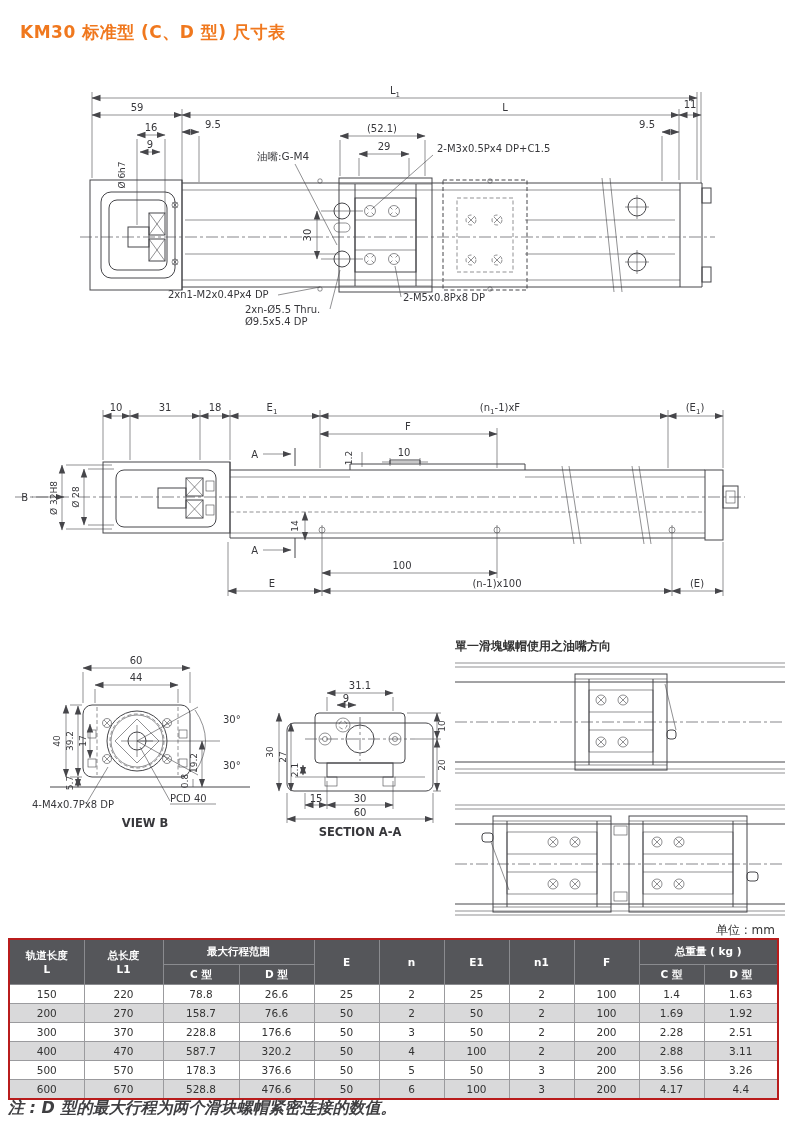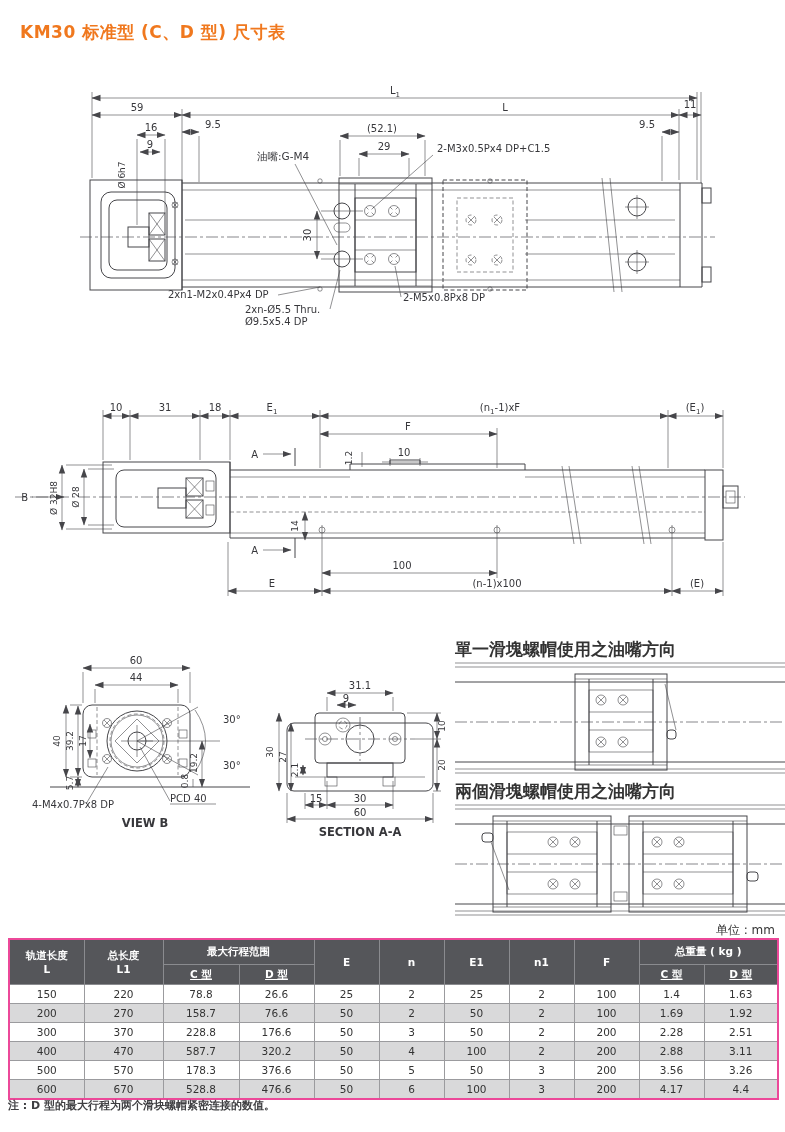--- a/index.html
+++ b/index.html
@@ -10,31 +10,31 @@
   .abs{position:absolute;}
   svg{display:block;}
   svg .ln{stroke:#46464a;stroke-width:1;fill:none;}
   svg .th{stroke:#46464a;stroke-width:0.6;fill:none;}
   svg .dsh{stroke-dasharray:4 2.5;}
   svg .cl{stroke:#55555a;stroke-width:0.7;fill:none;stroke-dasharray:12 3 3 3;}
   svg text{font-family:"DejaVu Sans","Liberation Sans",sans-serif;font-size:10px;fill:#37373b;}
   svg text.sm{font-size:9px;}
   svg text.cj{font-size:10.5px;}
   svg text.ttl{font-size:11.5px;font-weight:bold;}
-  .oil-caption{position:absolute;width:330px;font-size:17px;font-weight:bold;color:#333;}
+  .oil-caption{position:absolute;width:330px;font-size:12px;font-weight:bold;color:#333;}
   .unit-label{position:absolute;right:10px;top:922px;font-size:12px;color:#333;}
   table.dim{position:absolute;left:8px;top:938px;width:769px;border-collapse:collapse;
-        table-layout:fixed;font-size:10.5px;color:#333;text-align:center;border:2px solid #ec4899;}
+        table-layout:fixed;font-size:10.5px;color:#333;text-align:center;border:2px solid #b91c1c;}
   table.dim thead th{background:#55565a;color:#fff;font-weight:bold;border:1px solid #8a8b8f;
         padding:2px 0;font-size:10.5px;font-weight:bold;}
   table.dim thead tr.h1 th{height:20px;}
-  table.dim thead tr.h2 th{height:15px;text-decoration:underline;}
+  table.dim thead tr.h2 th{height:15px;}
   table.dim tbody td{border:1px solid #9b9b9e;padding:2px 0;height:14px;background:#fff;}
   table.dim tbody tr.alt td{background:#d9d9da;}
-  .note{position:absolute;left:8px;top:1098px;font-size:11px;font-weight:bold;color:#3f3f42;}
+  .note{position:absolute;left:8px;top:1098px;font-size:16px;font-weight:bold;color:#3f3f42;font-style:italic;}
 </style>
 </head>
 <body>
 
 <div class="page">
 
   <div class="page-title">KM30 标准型 (C、D 型) 尺寸表</div>
 
   <svg class="abs" style="left:25px;top:80px" width="735" height="255" viewBox="0 0 735 255">
     <defs>
@@ -375,21 +375,20 @@
         <circle cx="146" cy="84" r="5"></circle>
           <path d="M142.5,80.5 l7,7 M149.5,80.5 l-7,7"></path>
         <circle cx="168" cy="84" r="5"></circle>
           <path d="M164.5,80.5 l7,7 M171.5,80.5 l-7,7"></path>
       </g>
       <rect class="ln" x="212" y="72" width="9" height="9" rx="3"></rect>
       <path class="th" d="M210,26 L221,72"></path>
     </g>
   </svg>
 
-  <div class="oil-caption" style="left:455px;top:780px">兩個滑塊螺帽使用之油嘴方向</div>
   <svg class="abs" style="left:455px;top:800px" width="330" height="118" viewBox="0 0 330 118">
     <g>
       <path class="th" d="M0,5 H330 M0,9 H330 M0,111 H330 M0,115 H330"></path>
       <path class="ln" d="M0,24 H330 M0,104 H330"></path>
       <path class="cl" d="M0,64 H330"></path>
       <rect class="ln" x="38" y="16" width="118" height="96"></rect>
       <path class="th" d="M38,21 H156 M38,107 H156"></path>
       <path class="ln" d="M52,21 V107 M142,21 V107"></path>
       <rect class="th" x="52" y="32" width="90" height="62"></rect>
       <path class="th" d="M52,54 H142 M52,72 H142"></path>

